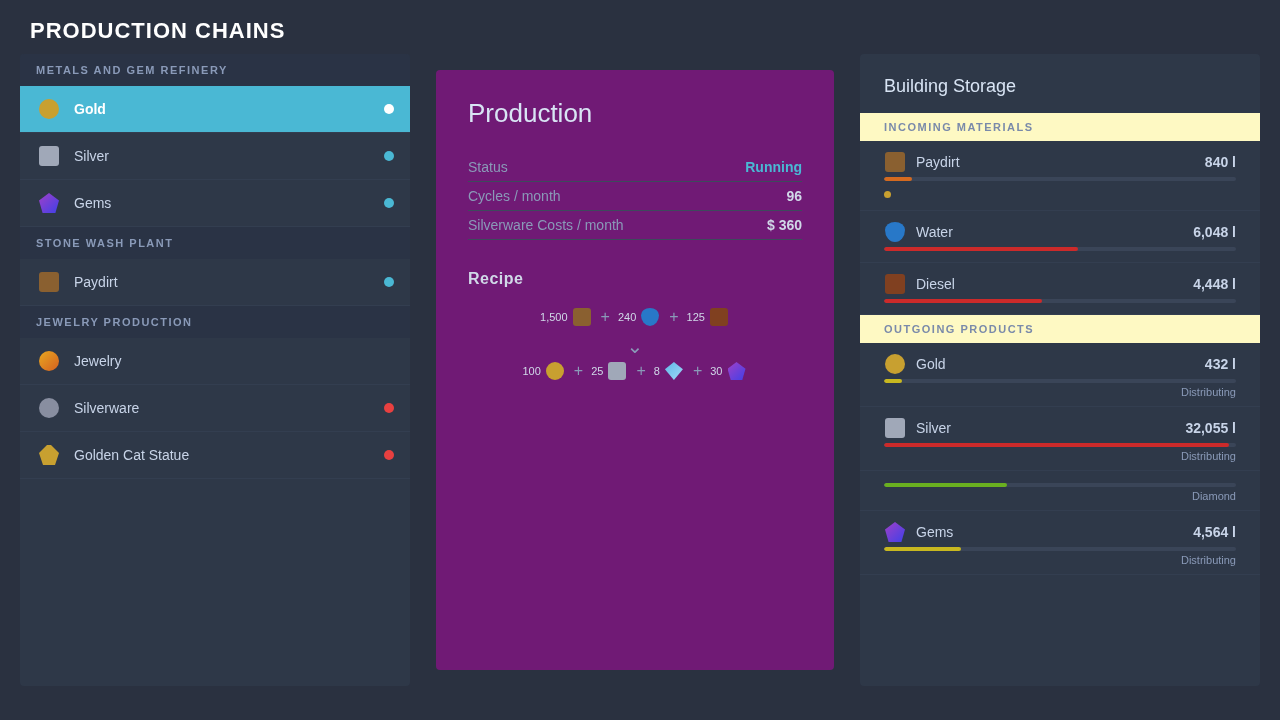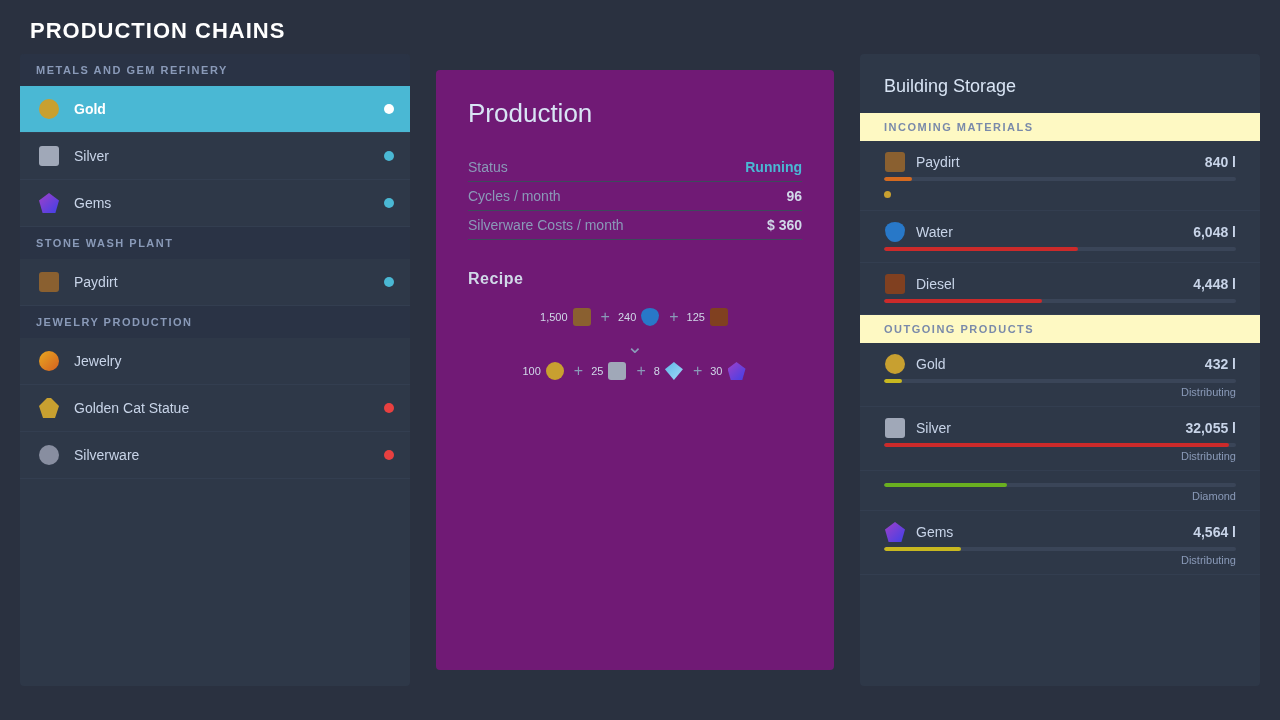--- a/index.html
+++ b/index.html
@@ -355,31 +355,31 @@
 
     <div class="list-item">
       <div class="item-icon">
           <span class="icon-jewelry"></span>
         </div>
       <span class="item-label">Jewelry</span>
     </div>
 
     <div class="list-item">
       <div class="item-icon">
+          <span class="icon-silverware"></span>
+        </div>
+      <span class="item-label">Silverware</span>
+      <span class="item-dot dot-red"></span>
+    </div>
+
+    <div class="list-item">
+      <div class="item-icon">
           <span class="icon-cat"></span>
         </div>
       <span class="item-label">Golden Cat Statue</span>
-      <span class="item-dot dot-red"></span>
-    </div>
-
-    <div class="list-item">
-      <div class="item-icon">
-          <span class="icon-silverware"></span>
-        </div>
-      <span class="item-label">Silverware</span>
       <span class="item-dot dot-red"></span>
     </div>
 
   </div>
 
   <div class="middle-panel">
 
     <div class="production-title">Production</div>
 
     <div class="production-stats">

